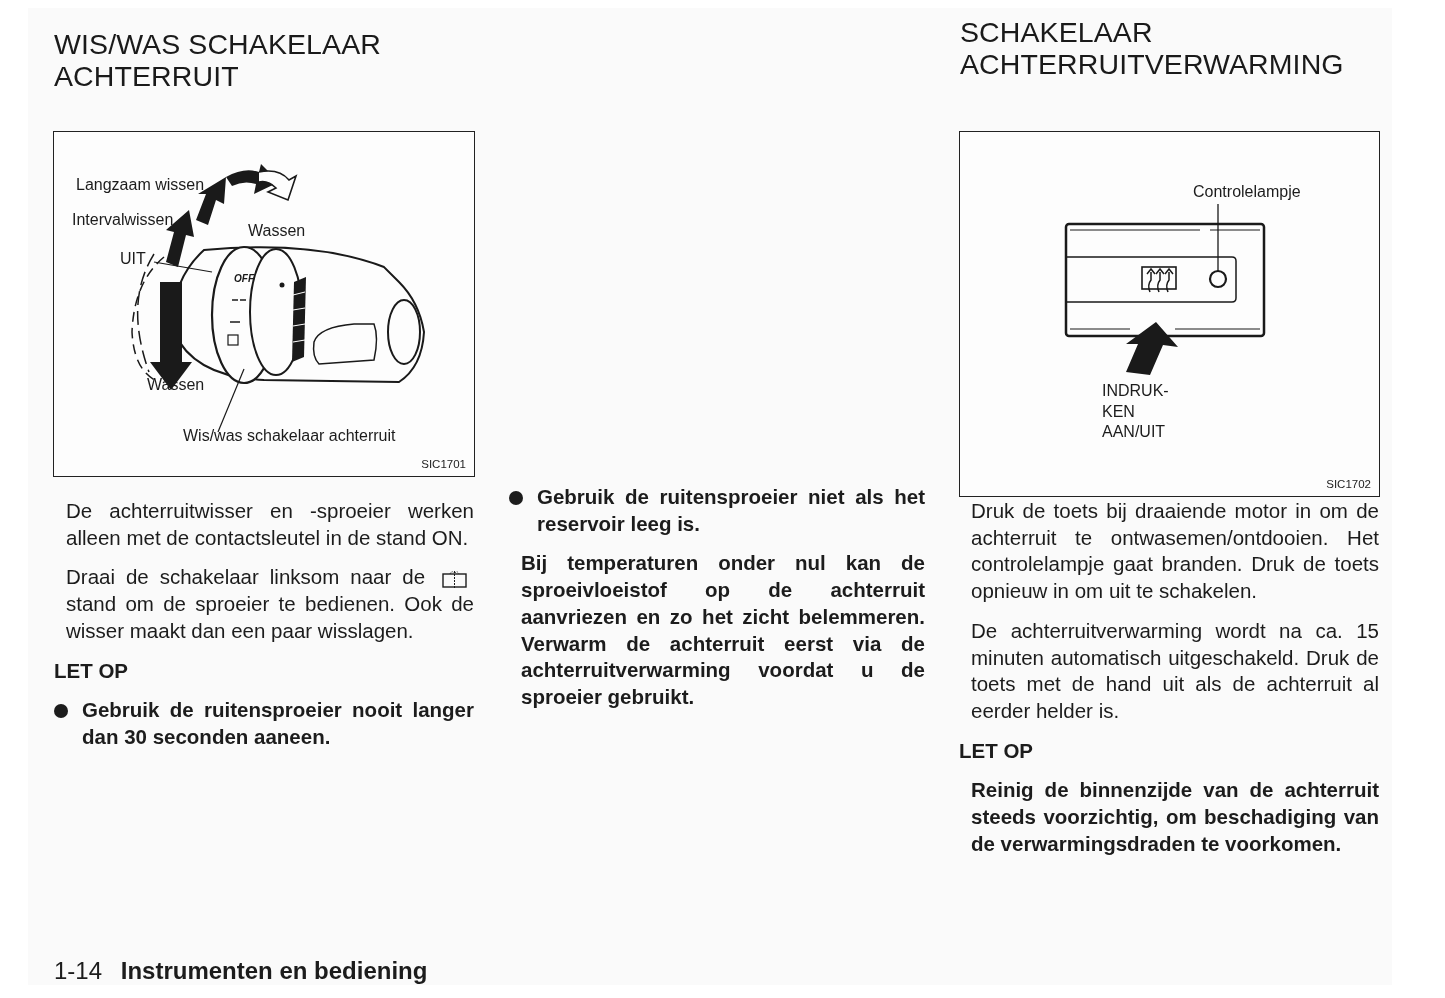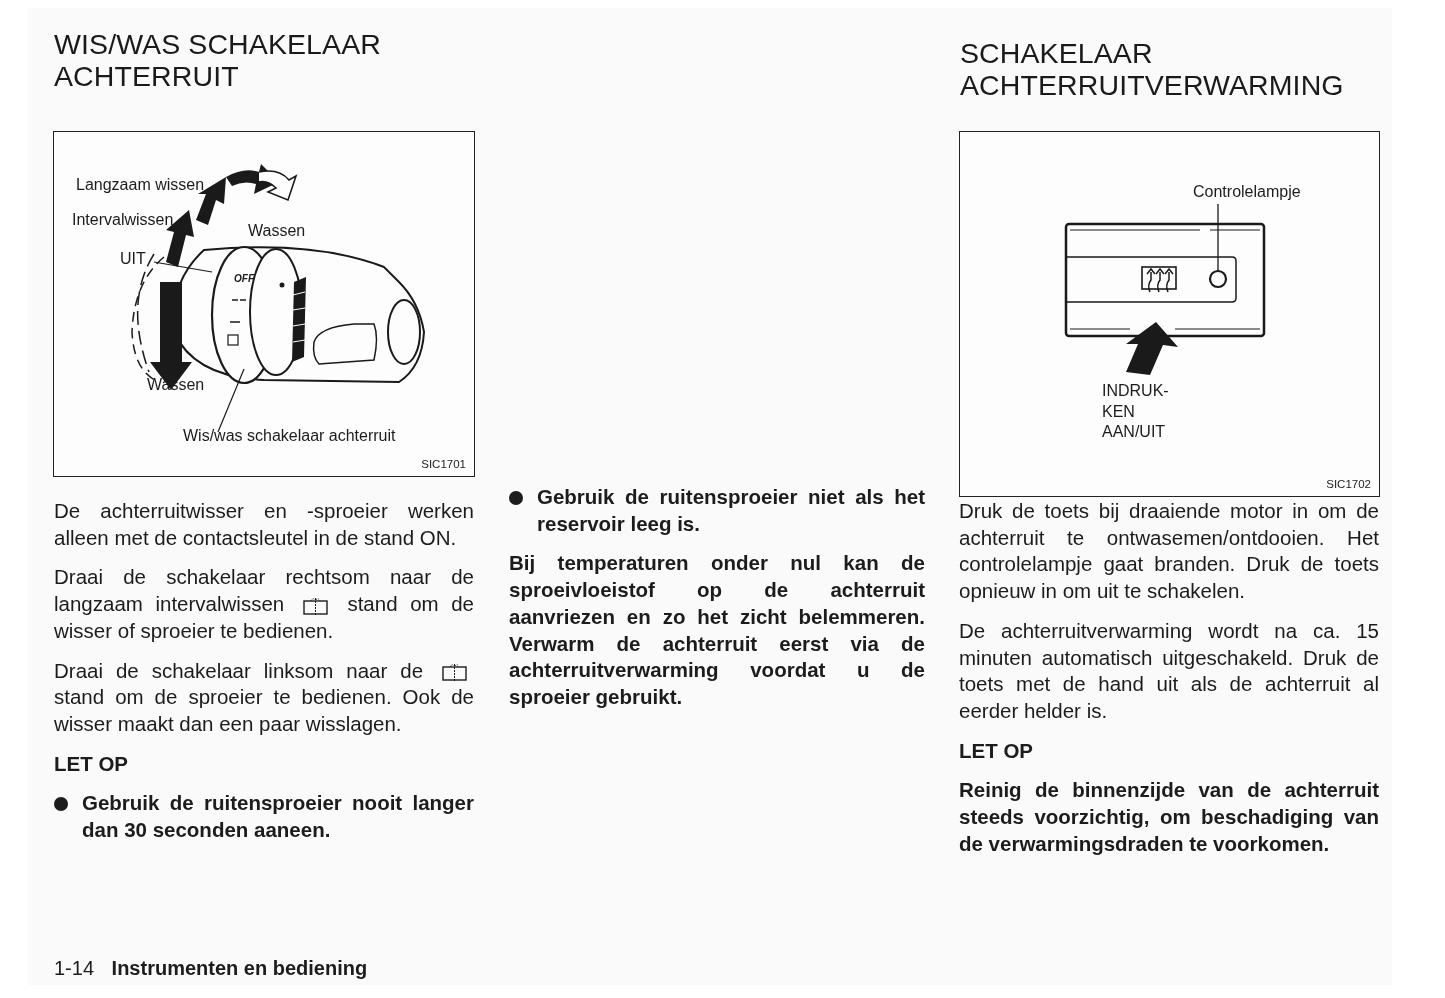--- a/index.html
+++ b/index.html
@@ -5,44 +5,44 @@
   html, body { margin:0; padding:0; background:#ffffff; }
   body { width:1445px; height:998px; position:relative; overflow:hidden;
          font-family:"Liberation Sans", sans-serif; color:#1c1c1c; }
   .page { position:absolute; left:28px; top:8px; width:1364px; height:977px; background:#fafafa; }
   .heading { position:absolute; font-size:28.5px; line-height:32px; font-weight:normal; color:#1a1a1a; letter-spacing:0.1px; }
   .heading div { white-space:nowrap; }
   .figure { position:absolute; border:1.5px solid #222; background:#fdfdfd; box-sizing:border-box; }
   .fig-label { position:absolute; font-size:16px; color:#1c1c1c; white-space:nowrap; }
   .fig-code { position:absolute; font-size:11.5px; color:#1c1c1c; right:8px; bottom:6px; }
   .col { position:absolute; width:420px; font-size:20.5px; line-height:26.7px; color:#1c1c1c; }
-  .col p { margin:0 0 13px 0; text-align:justify; text-align-last:left; }
+  .col p { margin:0 0 13px 12px; text-align:justify; text-align-last:left; }
   .bold { font-weight:bold; }
   .subhead { font-weight:bold; margin:0 0 13px 0; }
   .bullet { position:relative; padding-left:28px; font-weight:bold; text-align:justify; text-align-last:left; margin:0 0 13px 0; }
   .bullet .dot { position:absolute; left:0; top:7px; width:14px; height:14px; border-radius:50%; background:#1c1c1c; }
   .warn-row { display:flex; align-items:center; margin:12px 0 14px 0; }
   .warn-row svg { margin-right:18px; }
   .warn-title { font-weight:bold; font-size:20.5px; letter-spacing:0.2px; }
   .inline-icon { display:inline-block; vertical-align:middle; margin:0 6px; }
-  .footer { position:absolute; left:54px; top:957px; font-size:20px; white-space:nowrap; color:#1c1c1c; }
+  .footer { position:absolute; left:54px; top:957px; font-size:24px; white-space:nowrap; color:#1c1c1c; }
   .footer .num { margin-right:12px; }
   .footer .title { font-weight:bold; }
 </style>
 </head>
 <body>
 
 <div class="page"></div>
 
 <div class="heading" style="left:54px; top:28px;">
   <div>WIS/WAS SCHAKELAAR</div>
   <div>ACHTERRUIT</div>
 </div>
 
-<div class="heading" style="left:960px; top:37px;">
+<div class="heading" style="left:960px; top:16px;">
   <div>SCHAKELAAR</div>
   <div>ACHTERRUITVERWARMING</div>
 </div>
 
 <div class="figure" style="left:53px; top:131px; width:422px; height:346px;">
   <svg width="420" height="344" style="position:absolute;left:0;top:0;">
 
     <path d="M150 118 Q260 108 330 135 L345 150 Q365 170 370 200 Q368 235 345 250 L210 248 Q140 245 120 200 Q115 150 150 118 Z" fill="none" stroke="#1a1a1a" stroke-width="2"></path>
 
     <path d="M110 125 Q80 150 78 200 Q80 240 105 250" fill="none" stroke="#1a1a1a" stroke-width="1.5" stroke-dasharray="10 6"></path>
@@ -117,29 +117,20 @@
     <div>INDRUK-</div>
     <div>KEN</div>
     <div>AAN/UIT</div>
   </span>
   <span class="fig-code">SIC1702</span>
 </div>
 
 <div class="col" style="left:54px; top:498px;">
   <p>De achterruitwisser en -sproeier werken alleen met de contactsleutel in de stand ON.</p>
   <p>
-    <span>Draai de schakelaar rechtsom naar de langzaam intervalwissen</span>
-    <svg class="inline-icon" width="26" height="20">
-      <rect x="1" y="5" width="23" height="13" fill="none" stroke="#1c1c1c" stroke-width="1.4"></rect>
-      <line x1="12.5" y1="2" x2="12.5" y2="19" stroke="#1c1c1c" stroke-width="1" stroke-dasharray="2 1"></line>
-      <path d="M8 5 Q10 1 12 4 M13 4 Q15 1 17 5" fill="none" stroke="#1c1c1c" stroke-width="0.8" stroke-dasharray="1.5 1"></path>
-    </svg>
-    <span>stand om de wisser of sproeier te bedienen.</span>
-  </p>
-  <p>
     <span>Draai de schakelaar linksom naar de</span>
     <svg class="inline-icon" width="26" height="20">
       <rect x="1" y="5" width="23" height="13" fill="none" stroke="#1c1c1c" stroke-width="1.4"></rect>
       <line x1="12.5" y1="2" x2="12.5" y2="19" stroke="#1c1c1c" stroke-width="1" stroke-dasharray="2 1"></line>
       <path d="M8 5 Q10 1 12 4 M13 4 Q15 1 17 5" fill="none" stroke="#1c1c1c" stroke-width="0.8" stroke-dasharray="1.5 1"></path>
     </svg>
     <span>stand om de sproeier te bedienen. Ook de wisser maakt dan een paar wisslagen.</span>
   </p>
   <div class="subhead">LET OP</div>
   <div class="bullet">

